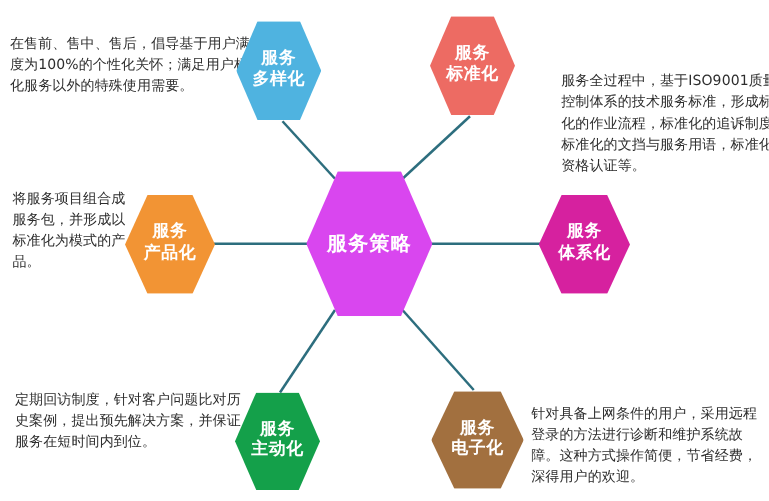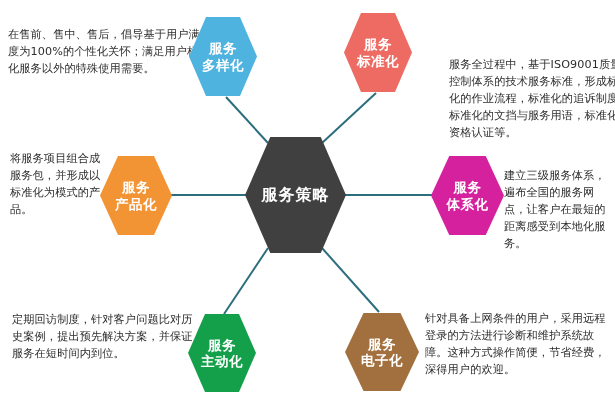--- a/index.html
+++ b/index.html
@@ -39,21 +39,21 @@
     letter-spacing: 0.5px;
     line-height: 1.22;
     -webkit-clip-path: polygon(25% 0%, 75% 0%, 100% 50%, 75% 100%, 25% 100%, 0% 50%);
     clip-path: polygon(25% 0%, 75% 0%, 100% 50%, 75% 100%, 25% 100%, 0% 50%);
   }
   .node span { display: block; white-space: nowrap; }
   .node-center {
     font-size: 16px;
     letter-spacing: 1px;
   }
-  .node-sat { font-size: 13.5px; }
+  .node-sat { font-size: 13.5px; font-family: Liberation Mono, monospace; }
   .desc {
     position: absolute;
     z-index: 2;
     color: #2d2d2d;
     font-size: 11.2px;
     line-height: 1.52;
     letter-spacing: 0.1px;
     text-align: left;
   }
 </style>
@@ -64,21 +64,21 @@
 
   <svg id="links" viewBox="0 0 615 401">
     <line x1="268" y1="143" x2="226" y2="97" stroke="#2d6e7e" stroke-width="2"></line>
     <line x1="322" y1="143" x2="376" y2="93" stroke="#2d6e7e" stroke-width="2"></line>
     <line x1="247" y1="195" x2="170" y2="195" stroke="#2d6e7e" stroke-width="2"></line>
     <line x1="345" y1="195" x2="432" y2="195" stroke="#2d6e7e" stroke-width="2"></line>
     <line x1="268" y1="248" x2="224" y2="314" stroke="#2d6e7e" stroke-width="2"></line>
     <line x1="322" y1="248" x2="379" y2="312" stroke="#2d6e7e" stroke-width="2"></line>
   </svg>
 
-  <div class="node node-center" style="left:245px; top:137px; width:101px; height:116px; background:#404040;">
+  <div class="node node-center" style="left:245px; top:137px; width:101px; height:116px; background:#d946ef;">
     <span>服务策略</span>
   </div>
 
   <div class="node node-sat" style="left:189px; top:17px; width:68px; height:79px; background:#4fb3e0;">
     <span>服务</span>
     <span>多样化</span>
   </div>
   <div class="desc" style="left:8px; top:26px; width:205px;">在售前、售中、售后，倡导基于用户满意度为100%的个性化关怀；满足用户标准化服务以外的特殊使用需要。</div>
 
   <div class="node node-sat" style="left:344px; top:13px; width:68px; height:79px; background:#ed6b63;">
@@ -90,27 +90,26 @@
   <div class="node node-sat" style="left:100px; top:156px; width:72px; height:79px; background:#f29434;">
     <span>服务</span>
     <span>产品化</span>
   </div>
   <div class="desc" style="left:10px; top:150px; width:96px;">将服务项目组合成服务包，并形成以标准化为模式的产品。</div>
 
   <div class="node node-sat" style="left:431px; top:156px; width:73px; height:79px; background:#d6219f;">
     <span>服务</span>
     <span>体系化</span>
   </div>
-  <div class="desc" style="left:504px; top:167px; width:104px;">建立三级服务体系，遍布全国的服务网点，让客户在最短的距离感受到本地化服务。</div>
 
   <div class="node node-sat" style="left:188px; top:314px; width:68px; height:78px; background:#14a04a;">
     <span>服务</span>
     <span>主动化</span>
   </div>
   <div class="desc" style="left:12px; top:311px; width:190px;">定期回访制度，针对客户问题比对历史案例，提出预先解决方案，并保证服务在短时间内到位。</div>
 
   <div class="node node-sat" style="left:345px; top:313px; width:74px; height:78px; background:#a2703f;">
     <span>服务</span>
     <span>电子化</span>
   </div>
-  <div class="desc" style="left:425px; top:310px; width:184px;">针对具备上网条件的用户，采用远程登录的方法进行诊断和维护系统故障。这种方式操作简便，节省经费，深得用户的欢迎。</div>
+  <div class="desc" style="left:425px; top:322px; width:184px;">针对具备上网条件的用户，采用远程登录的方法进行诊断和维护系统故障。这种方式操作简便，节省经费，深得用户的欢迎。</div>
 
 </div>
 
 </body></html>

